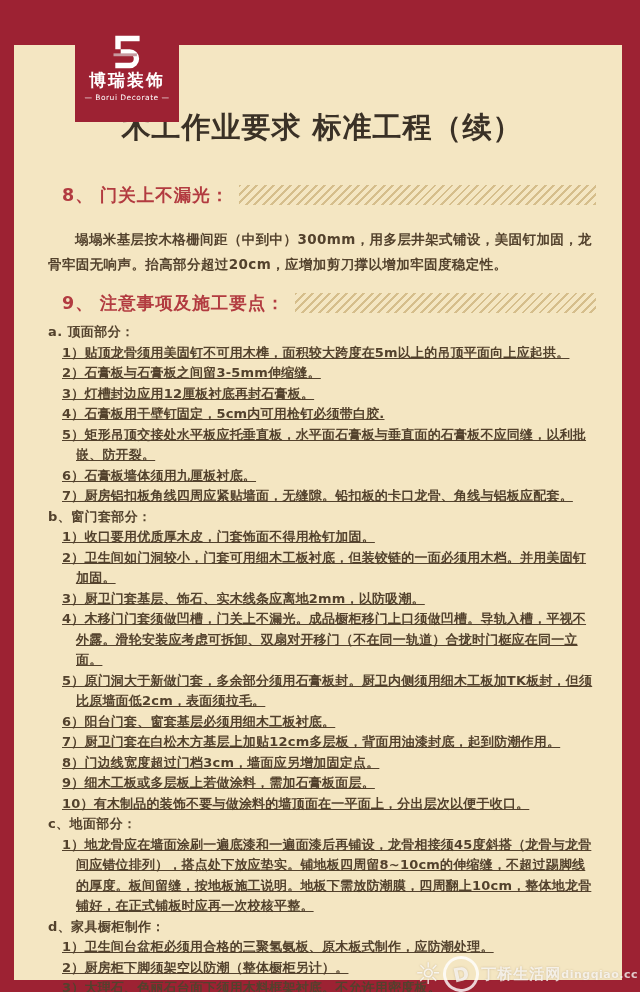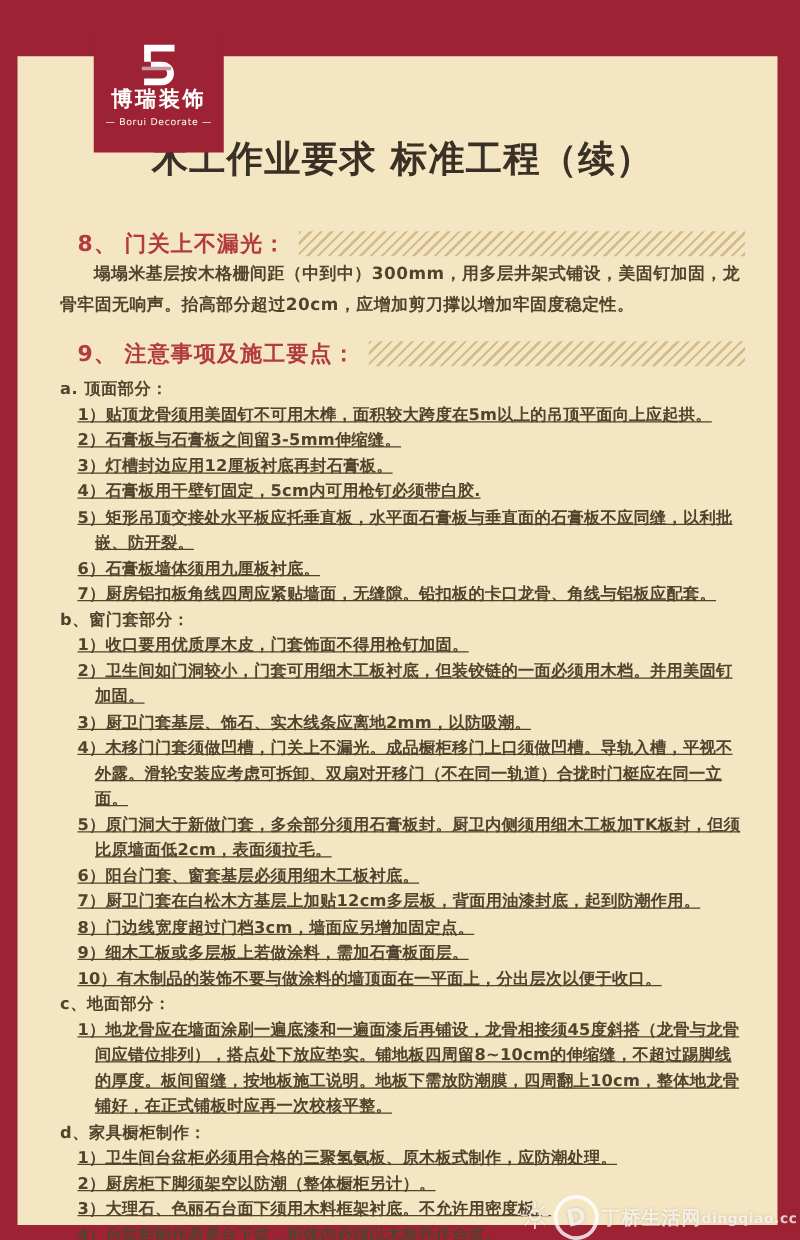--- a/index.html
+++ b/index.html
@@ -37,21 +37,21 @@
   }
   .sec-heading.second{margin-top:14px;}
   .sec-num{white-space:nowrap;}
   .sec-text{white-space:nowrap;}
   .hatch{
     flex:1;height:20px;margin-left:4px;
     background:repeating-linear-gradient(135deg,rgba(193,163,103,.6) 0 2px,transparent 2px 6px);
   }
   
   .sec8-body{
-    margin-top:0;
+    margin-top:20px;
     font-size:13.5px;font-weight:bold;color:#53422d;line-height:25px;
     text-indent:2em;letter-spacing:.4px;
   }
   
   .groups{margin-top:7px;}
   .group-label{
     font-size:13px;font-weight:bold;color:#53422d;line-height:20.5px;letter-spacing:.4px;
   }
   .item{
     font-size:13px;font-weight:bold;color:#53422d;line-height:20.5px;letter-spacing:.2px;

